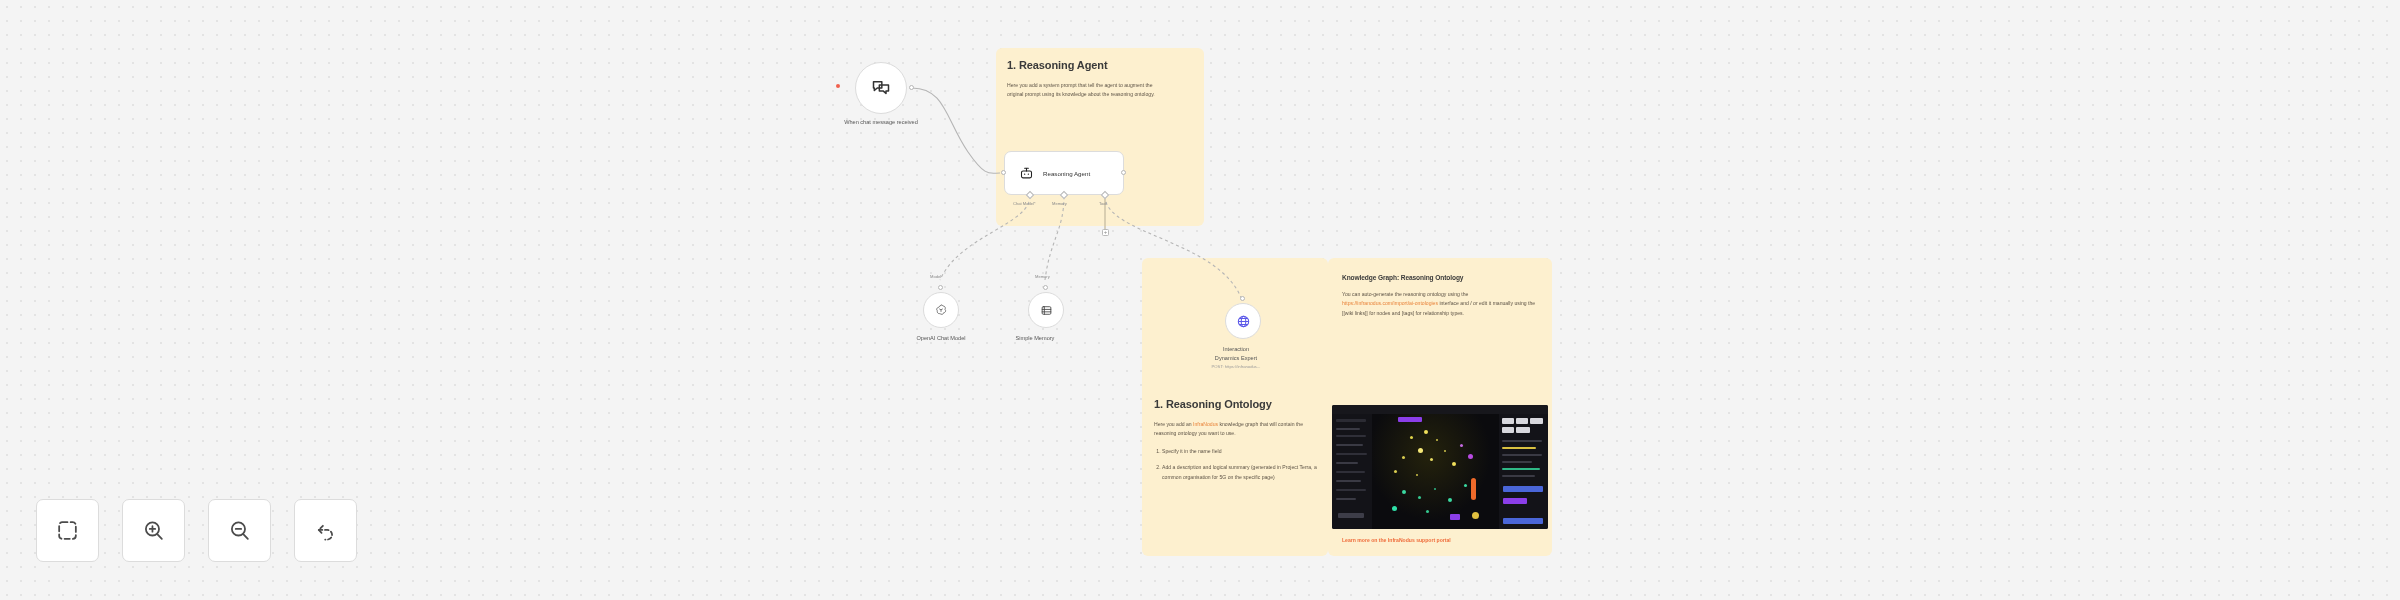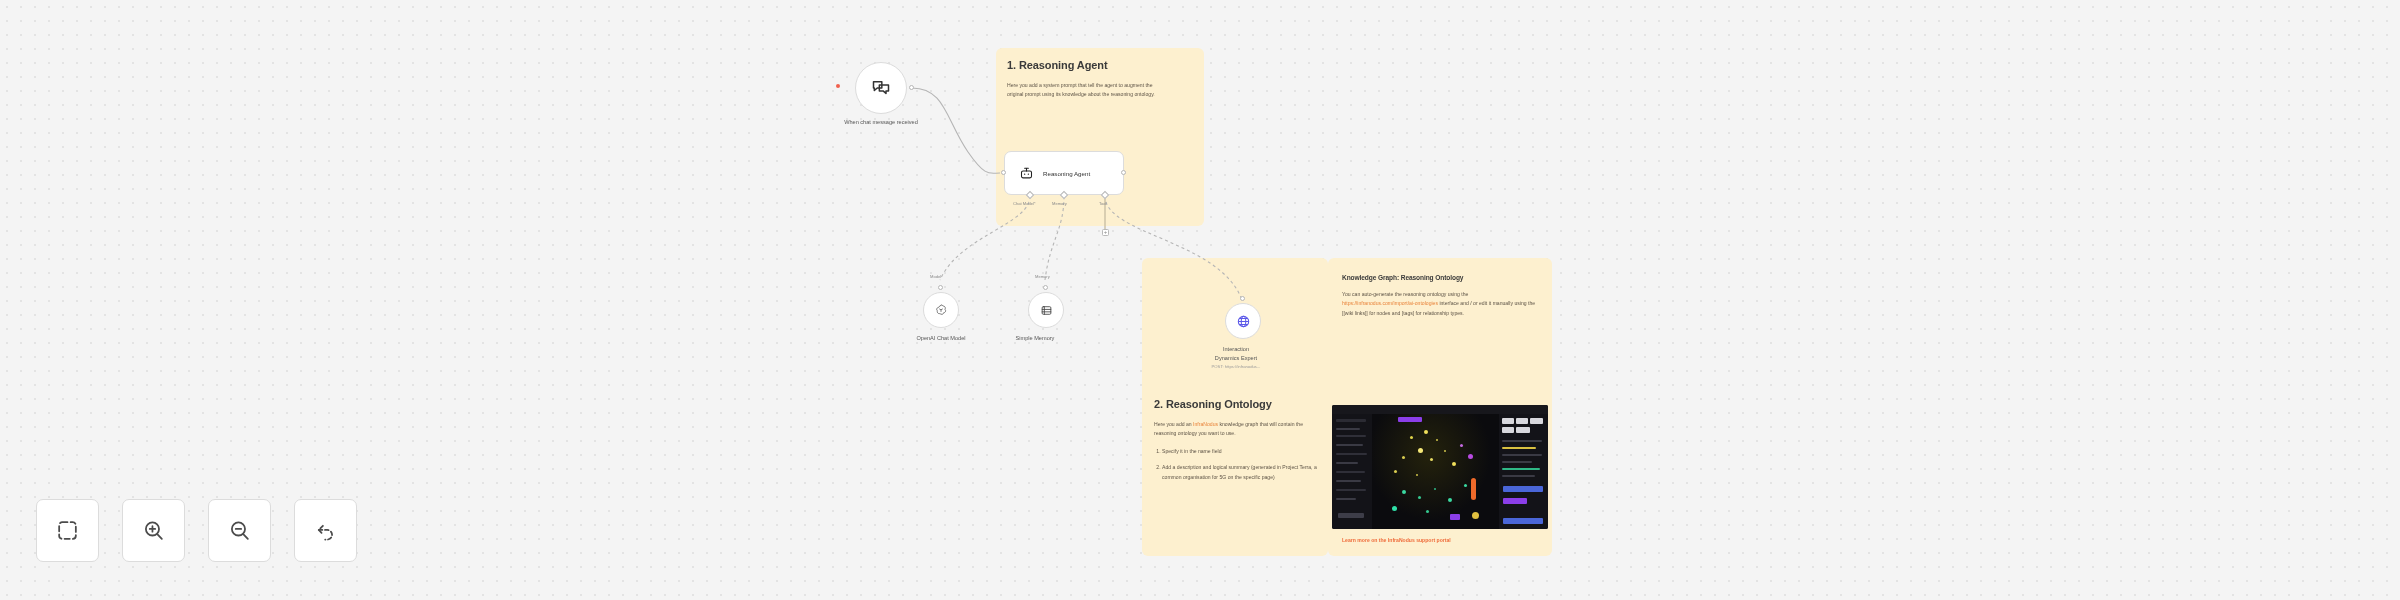--- a/index.html
+++ b/index.html
@@ -153,21 +153,21 @@
 <body>
 
 <div id="canvas">
 
   <div class="sticky" id="note1">
     <div class="sticky-title">1. Reasoning Agent</div>
     <div class="sticky-body">Here you add a system prompt that tell the agent to augment the original prompt using its knowledge about the reasoning ontology.</div>
   </div>
 
   <div class="sticky" id="note2">
-    <div class="sticky-title">2. Reasoning Ontology</div>
+    <div class="sticky-title">1. Reasoning Ontology</div>
     <div class="sticky-body"><span>Here you add an </span><span class="lnk">InfraNodus</span><span> knowledge graph that will contain the reasoning ontology you want to use.</span></div>
     <ol>
       <li>Specify it in the name field</li>
       <li>Add a description and logical summary (generated in Project Terra, a common organisation for 5G on the specific page)</li>
     </ol>
   </div>
 
   <div class="sticky" id="note3">
     <div class="sticky-title">Knowledge Graph: Reasoning Ontology</div>
     <div class="sticky-body"><span>You can auto-generate the reasoning ontology using the </span><span class="lnk">https://infranodus.com/import/ai-ontologies</span><span> interface and / or edit it manually using the [[wiki links]] for nodes and [tags] for relationship types.</span></div>

